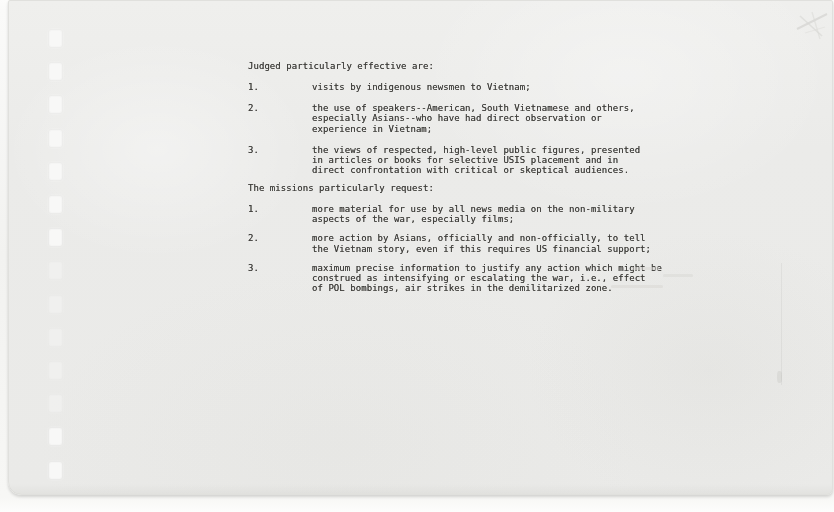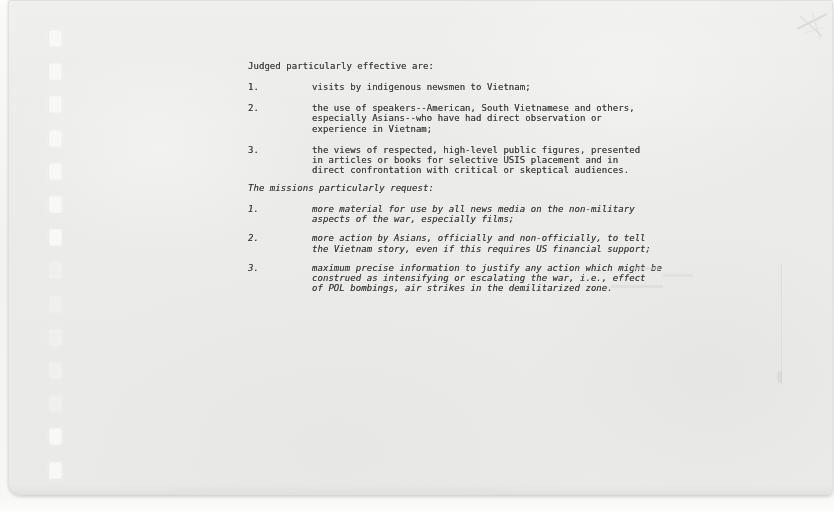--- a/index.html
+++ b/index.html
@@ -28,21 +28,21 @@
     outline:1px solid rgba(0,0,0,0.025);
   }
   .hole:nth-child(n+8):nth-child(-n+12){opacity:.45;}
   .content{
     position:absolute;left:239px;top:60px;width:440px;
     font-size:9px;line-height:10.3px;color:var(--ink,#3e3d3a);
     text-shadow:0 0 0.6px rgba(62,61,58,0.75);
     letter-spacing:0.05px;white-space:pre;
   }
   .section .intro{margin-bottom:10.7px;}
-  .section + .section{margin-top:-3px;font-style:italic;}
+  .section + .section{margin-top:-3px;}
   .item{display:flex;margin-bottom:10.7px;}
   .section:nth-child(2) .item{margin-bottom:8.7px;}
   .item .num{width:19px;flex:0 0 19px;}
   .item .lines{flex:1;margin-left:45px;}
   .pencil-mark{position:absolute;left:782px;top:2px;width:46px;height:46px;opacity:.55;}
   .smudge{position:absolute;background:#d8d7d3;border-radius:2px;}
   .smudge.s1{left:622px;top:266px;width:28px;height:3px;opacity:.55;}
   .smudge.s2{left:654px;top:273px;width:30px;height:3px;opacity:.5;}
   .smudge.s3{left:602px;top:284px;width:52px;height:3px;opacity:.55;}
   .vline-artifact{position:absolute;left:772px;top:262px;width:1px;height:122px;background:rgba(90,90,85,0.07);}

